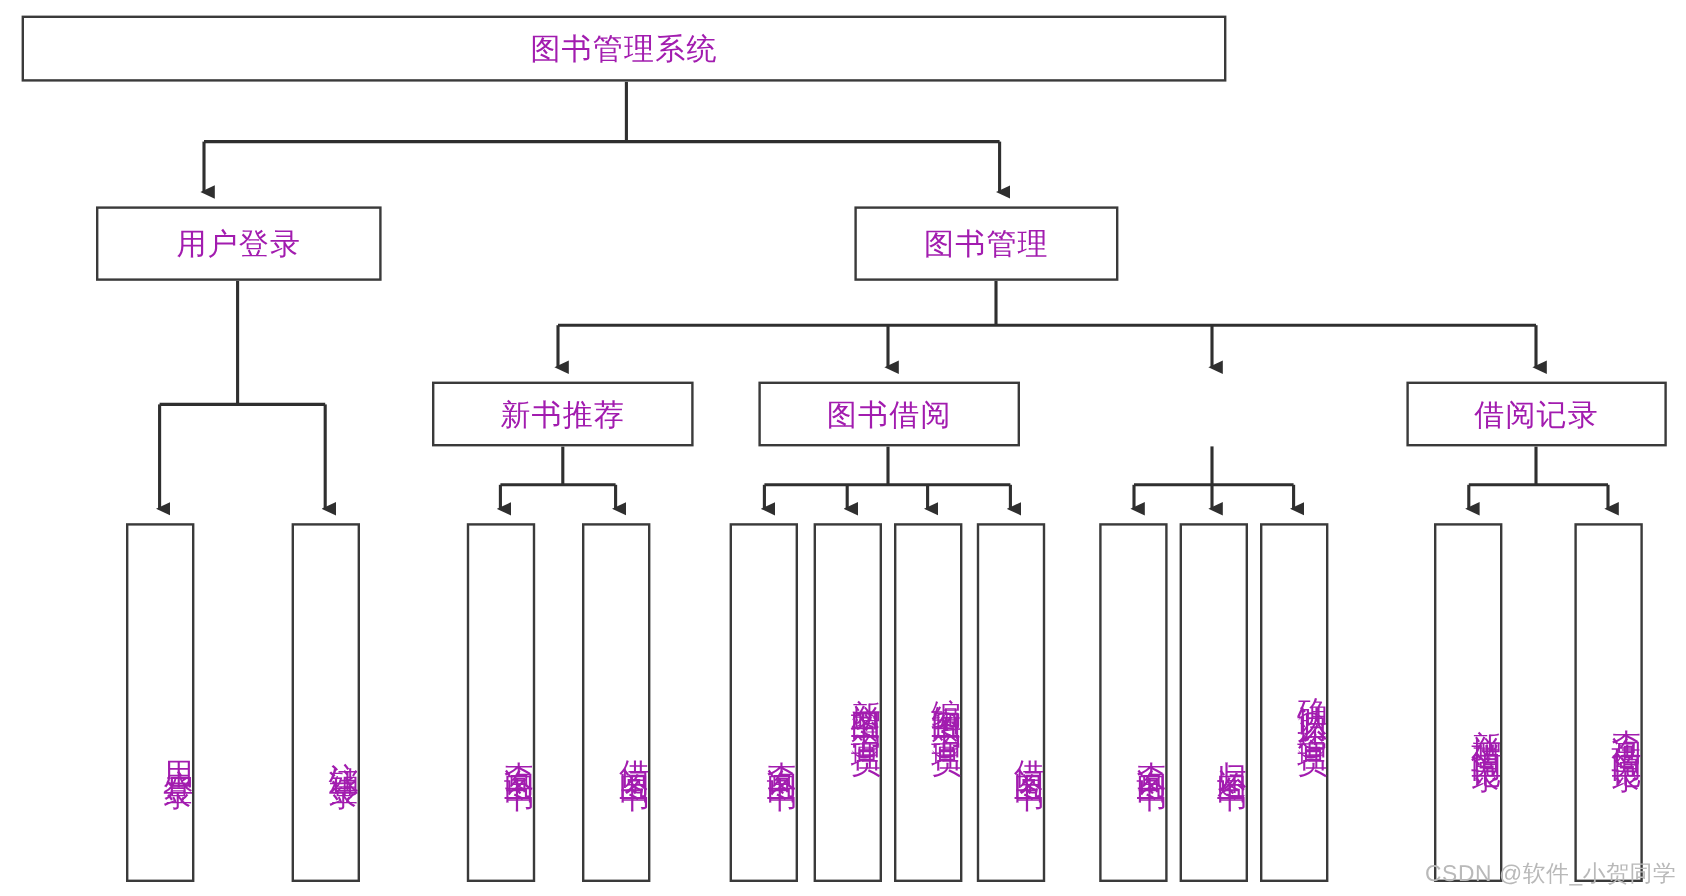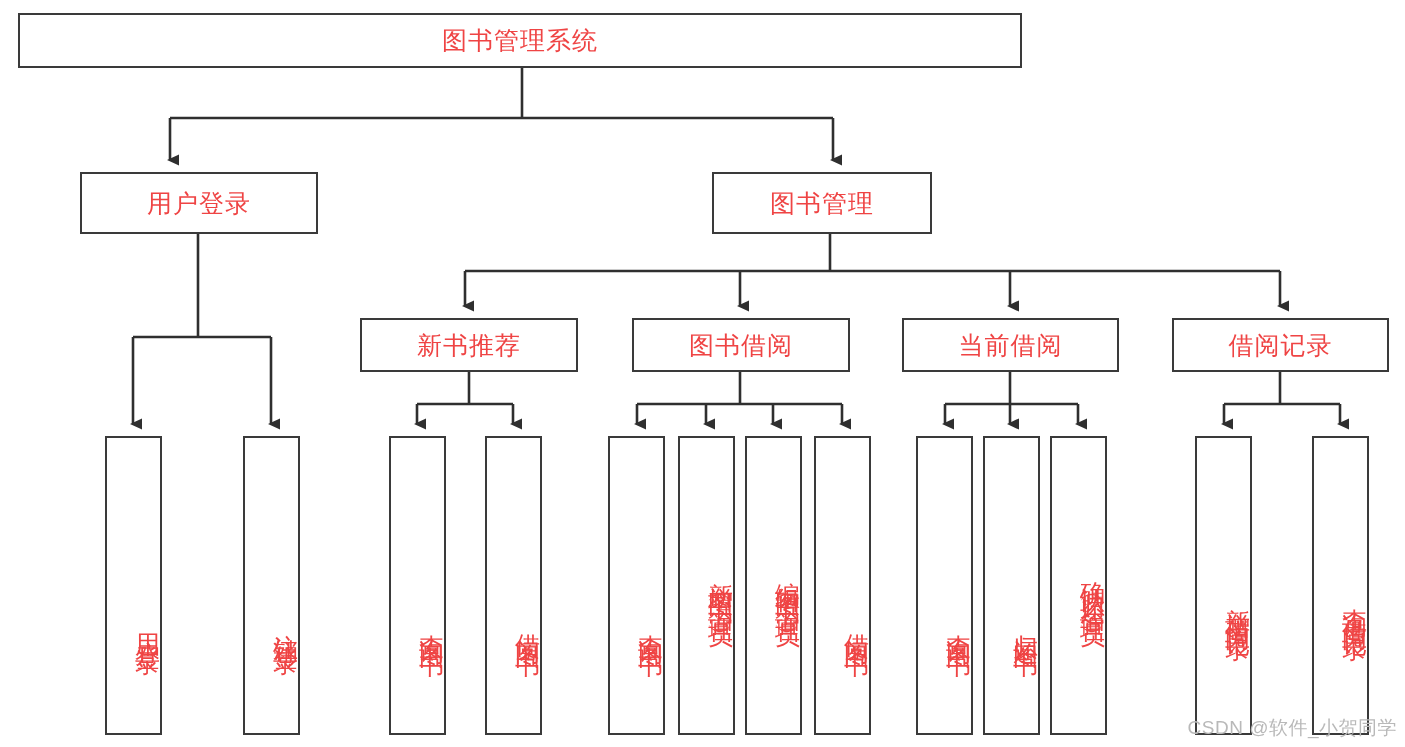--- a/index.html
+++ b/index.html
@@ -26,21 +26,21 @@
     pointer-events: none;
   }
   .node {
     position: absolute;
     box-sizing: border-box;
     border: 2.5px solid #3a3a3a;
     background: #ffffff;
     display: flex;
     align-items: center;
     justify-content: center;
-    color: #ef4444;
+    color: #a21caf;
   }
   .node.horiz {
     font-size: 25px;
     letter-spacing: 1px;
   }
   .node.vert {
     writing-mode: vertical-rl;
     text-orientation: upright;
     font-size: 25px;
     letter-spacing: 6px;
@@ -131,23 +131,20 @@
   <div class="node horiz" style="left:712px; top:172px; width:220px; height:62px;">
     <span>图书管理</span>
   </div>
 
   <div class="node horiz" style="left:632px; top:318px; width:218px; height:54px;">
     <span>图书借阅</span>
   </div>
   <div class="node horiz" style="left:360px; top:318px; width:218px; height:54px;">
     <span>新书推荐</span>
   </div>
-  <div class="node horiz" style="left:902px; top:318px; width:217px; height:54px;">
-    <span>当前借阅</span>
-  </div>
   <div class="node horiz" style="left:1172px; top:318px; width:217px; height:54px;">
     <span>借阅记录</span>
   </div>
 
   <div class="node vert toppad-lg" style="left:105px; top:436px; width:57px; height:299px;">
     <span class="vtext">用户登录</span>
   </div>
   <div class="node vert toppad-lg" style="left:243px; top:436px; width:57px; height:299px;">
     <span class="vtext">注销登录</span>
   </div>

